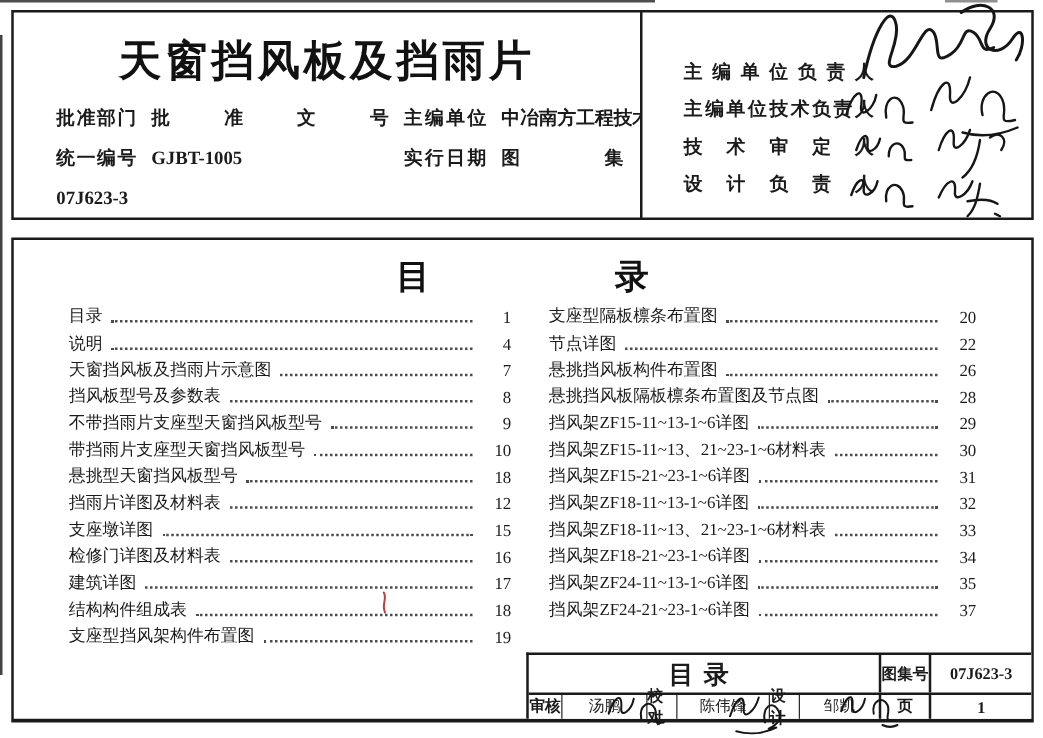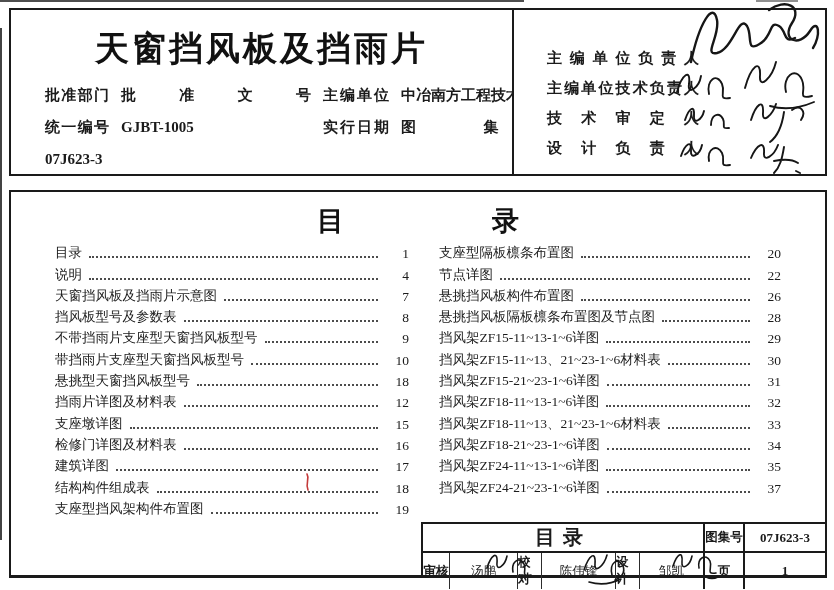--- a/index.html
+++ b/index.html
@@ -49,21 +49,21 @@
     border-bottom:2px dotted #4c4c4c;height:1px;
   }
   .toc-page{flex:none;width:26px;text-align:right;}
   
   .title-block{
     position:absolute;right:0;bottom:0;width:402px;height:51px;
     border-left:2px solid #1a1a1a;border-top:2px solid #1a1a1a;
     display:flex;flex-direction:column;background:#fff;
   }
   .tb-row-top{flex:1 1 auto;display:flex;border-bottom:2px solid #1a1a1a;}
-  .tb-row-bot{flex:none;height:36px;display:flex;font-size:12.5px;}
+  .tb-row-bot{flex:none;height:19px;display:flex;font-size:12.5px;}
   .tb-sheet-title{
     width:280px;box-sizing:border-box;display:flex;align-items:center;justify-content:center;
     font-size:20px;font-weight:bold;letter-spacing:8px;
   }
   .tb-atlas-label,.tb-page-label{
     width:40px;box-sizing:border-box;border-left:2px solid #1a1a1a;
     display:flex;align-items:center;justify-content:center;font-size:12.5px;font-weight:bold;
   }
   .tb-atlas-no,.tb-page-no{
     flex:1;box-sizing:border-box;border-left:2px solid #1a1a1a;

